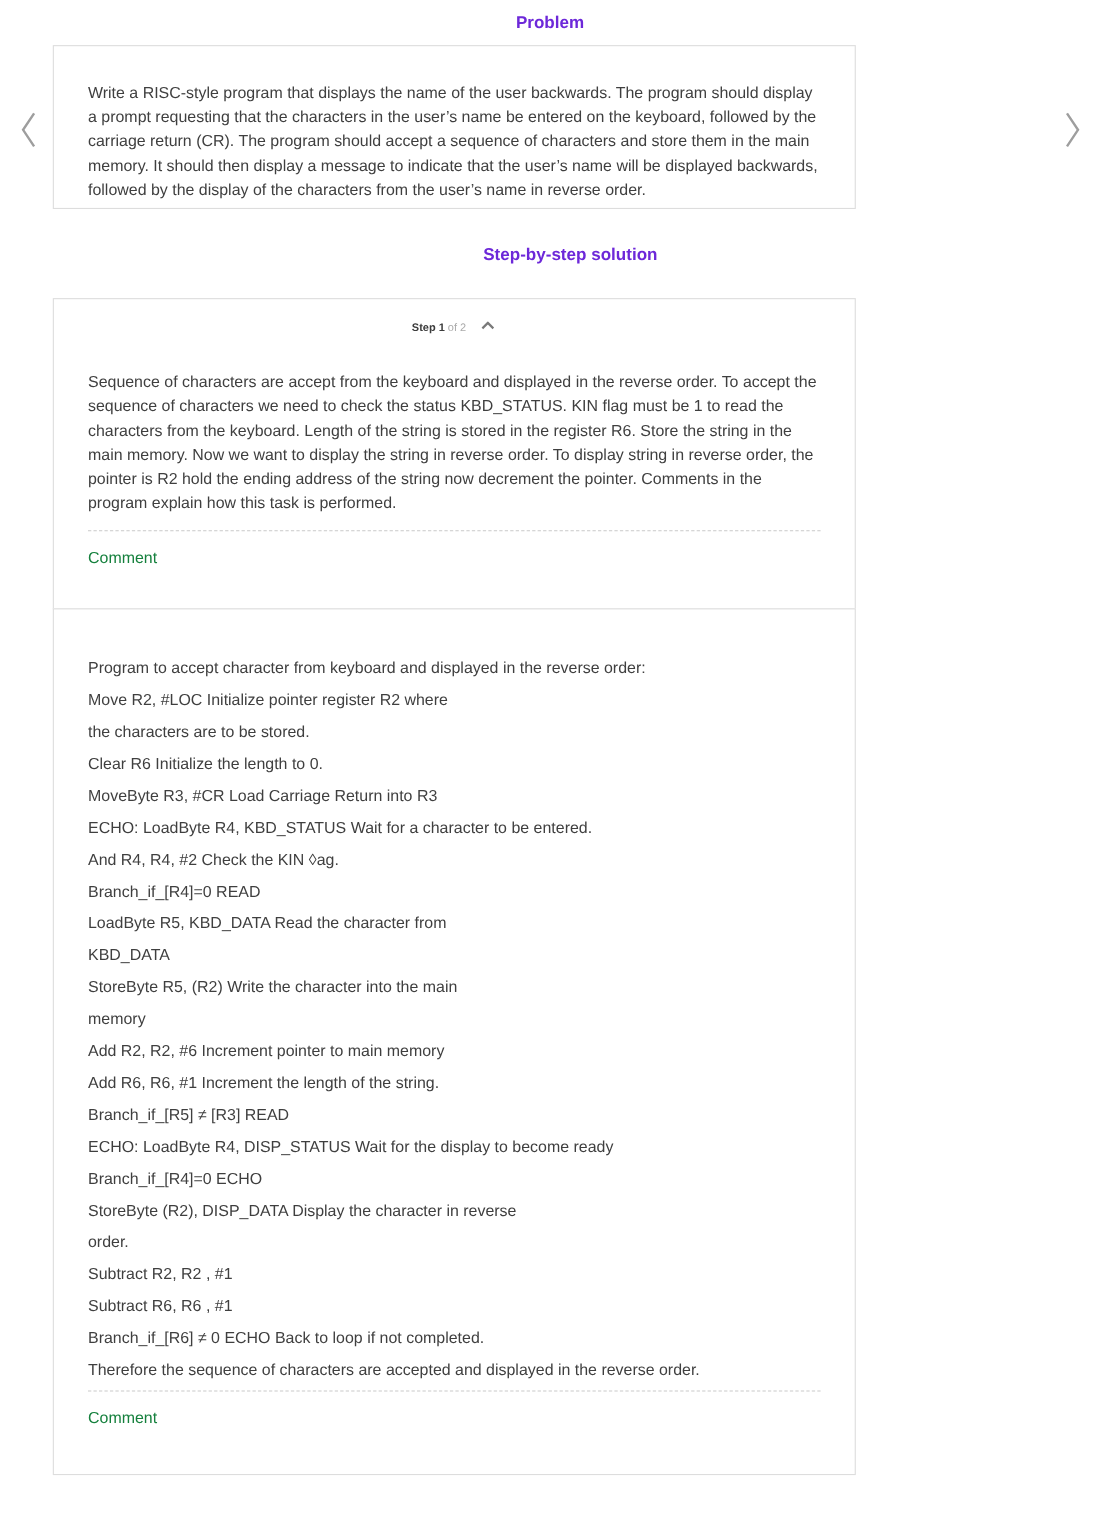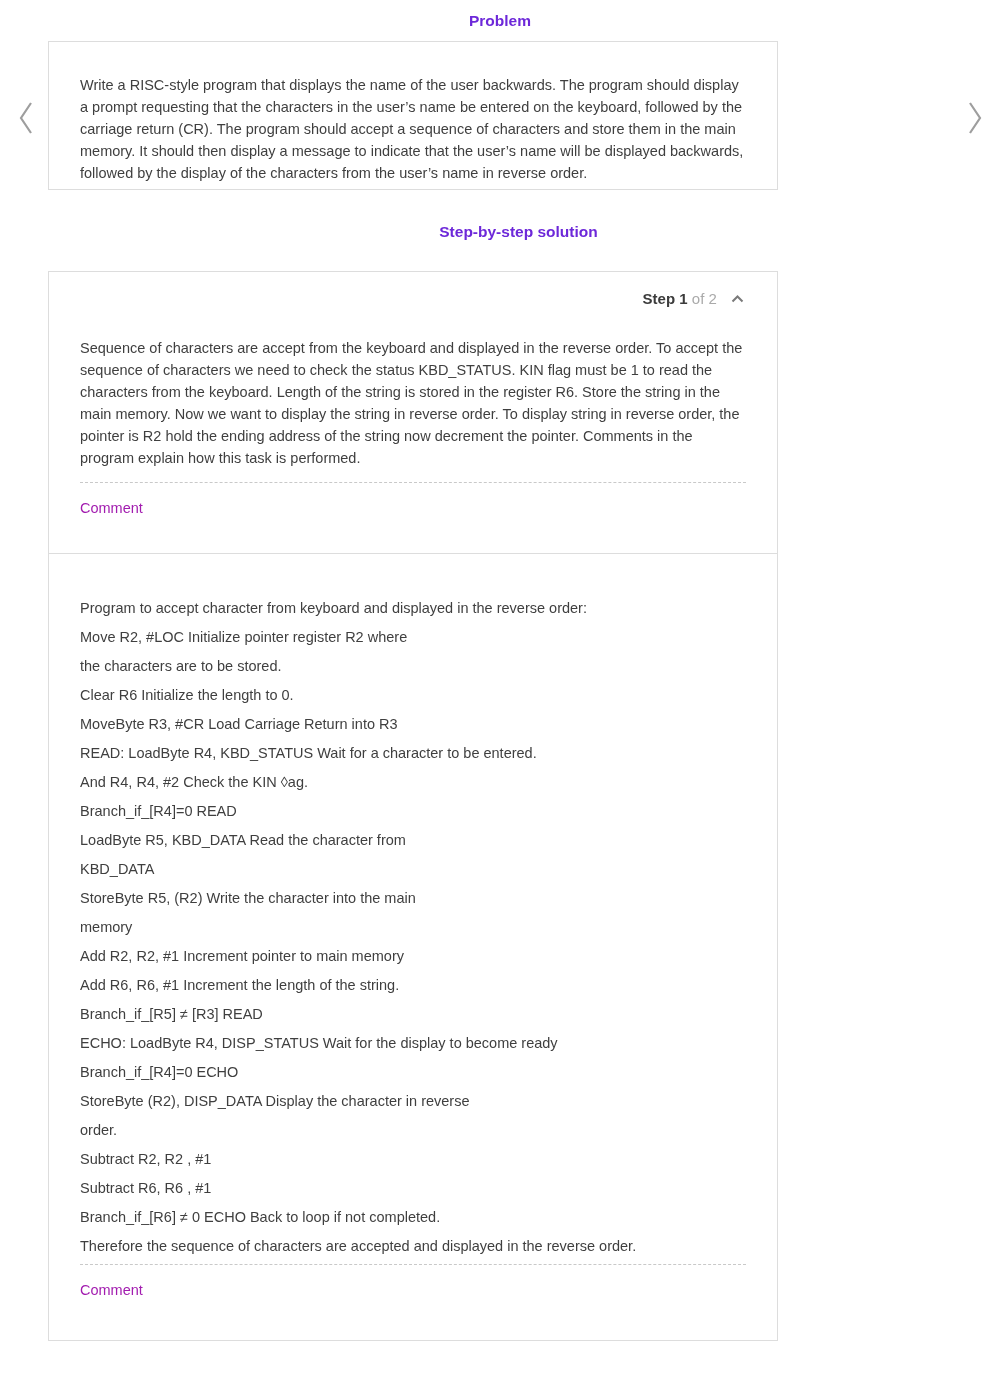--- a/index.html
+++ b/index.html
@@ -56,22 +56,22 @@
     padding: 0;
   }
   .carousel-prev { left: 8px; }
   .carousel-next { left: 958px; }
   .carousel-arrow svg { display: block; }
 
   .step-card { margin-top: 30px; padding-top: 16px; }
   .step-card.second { margin-top: -1px; }
 
   .step-header {
-    text-align: right;
-    font-size: 15px;
+    text-align: center;
+    font-size: 10px;
     line-height: 22px;
     color: #aaaaaa;
   }
   .step-label { font-weight: bold; color: #3c3c3c; }
   .collapse-btn {
     display: inline-block;
     background: none;
     border: none;
     padding: 0 2px;
     margin-left: 8px;
@@ -86,21 +86,21 @@
   .dashed-divider {
     border: none;
     border-top: 1px dashed #c9c9c9;
     margin: 0;
     height: 0;
   }
   .comment-row { margin-top: 14px; }
   .comment-link {
     font-size: 14.5px;
     line-height: 22px;
-    color: #a21caf;
+    color: #15803d;
     text-decoration: none;
     cursor: pointer;
   }
   .step1-footer-pad { height: 34px; }
   .step2-footer-pad { height: 39px; }
 </style>
 </head>
 <body>
 
 <div class="section-title title-problem">Problem</div>
@@ -151,28 +151,28 @@
   <div class="step1-footer-pad"></div>
 </div>
 
 <div class="card step-card second">
   <div class="step-body step2-body body-text">
       <p class="line">Program to accept character from keyboard and displayed in the reverse order:</p>
       <p class="line">Move R2, #LOC Initialize pointer register R2 where</p>
       <p class="line">the characters are to be stored.</p>
       <p class="line">Clear R6 Initialize the length to 0.</p>
       <p class="line">MoveByte R3, #CR Load Carriage Return into R3</p>
-      <p class="line">READ: LoadByte R4, KBD_STATUS Wait for a character to be entered.</p>
+      <p class="line">ECHO: LoadByte R4, KBD_STATUS Wait for a character to be entered.</p>
       <p class="line">And R4, R4, #2 Check the KIN ◊ag.</p>
       <p class="line">Branch_if_[R4]=0 READ</p>
       <p class="line">LoadByte R5, KBD_DATA Read the character from</p>
       <p class="line">KBD_DATA</p>
       <p class="line">StoreByte R5, (R2) Write the character into the main</p>
       <p class="line">memory</p>
-      <p class="line">Add R2, R2, #1 Increment pointer to main memory</p>
+      <p class="line">Add R2, R2, #6 Increment pointer to main memory</p>
       <p class="line">Add R6, R6, #1 Increment the length of the string.</p>
       <p class="line">Branch_if_[R5] ≠ [R3] READ</p>
       <p class="line">ECHO: LoadByte R4, DISP_STATUS Wait for the display to become ready</p>
       <p class="line">Branch_if_[R4]=0 ECHO</p>
       <p class="line">StoreByte (R2), DISP_DATA Display the character in reverse</p>
       <p class="line">order.</p>
       <p class="line">Subtract R2, R2 , #1</p>
       <p class="line">Subtract R6, R6 , #1</p>
       <p class="line">Branch_if_[R6]  ≠ 0 ECHO Back to loop if not completed.</p>
       <p class="line">Therefore the sequence of characters are accepted and displayed in the reverse order.</p>

